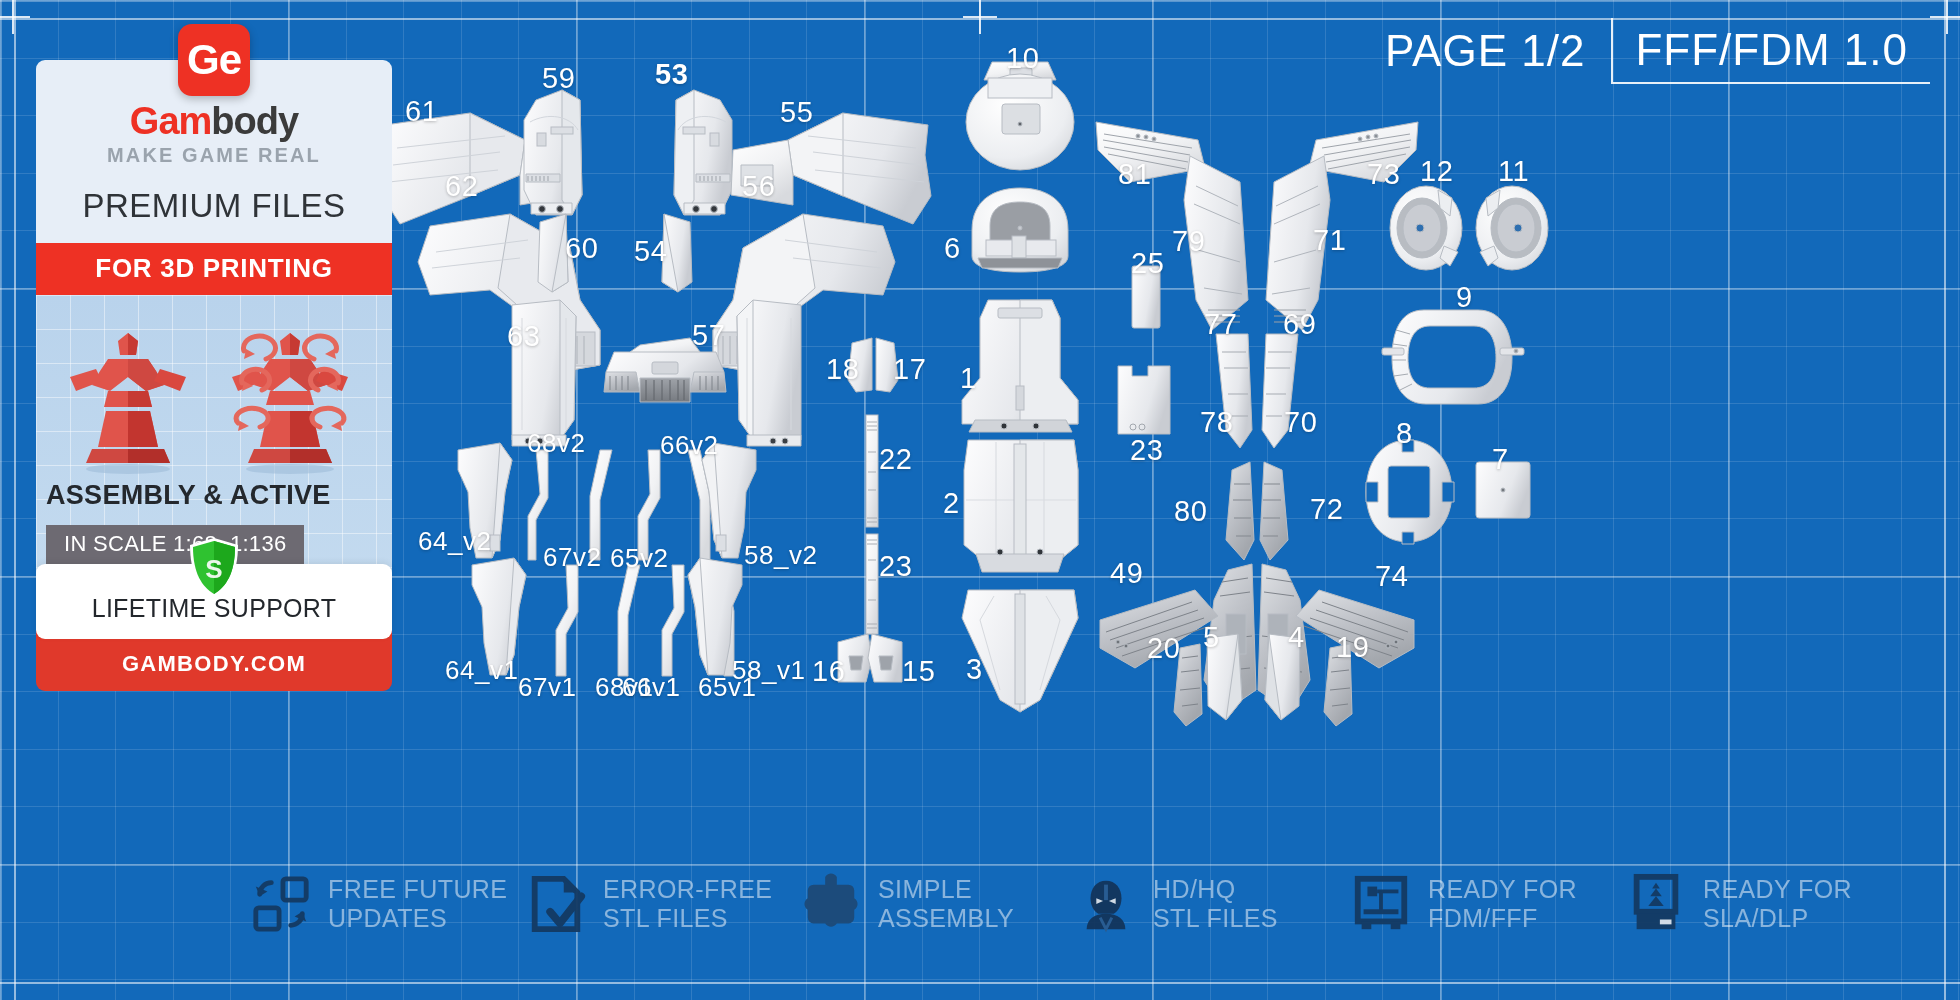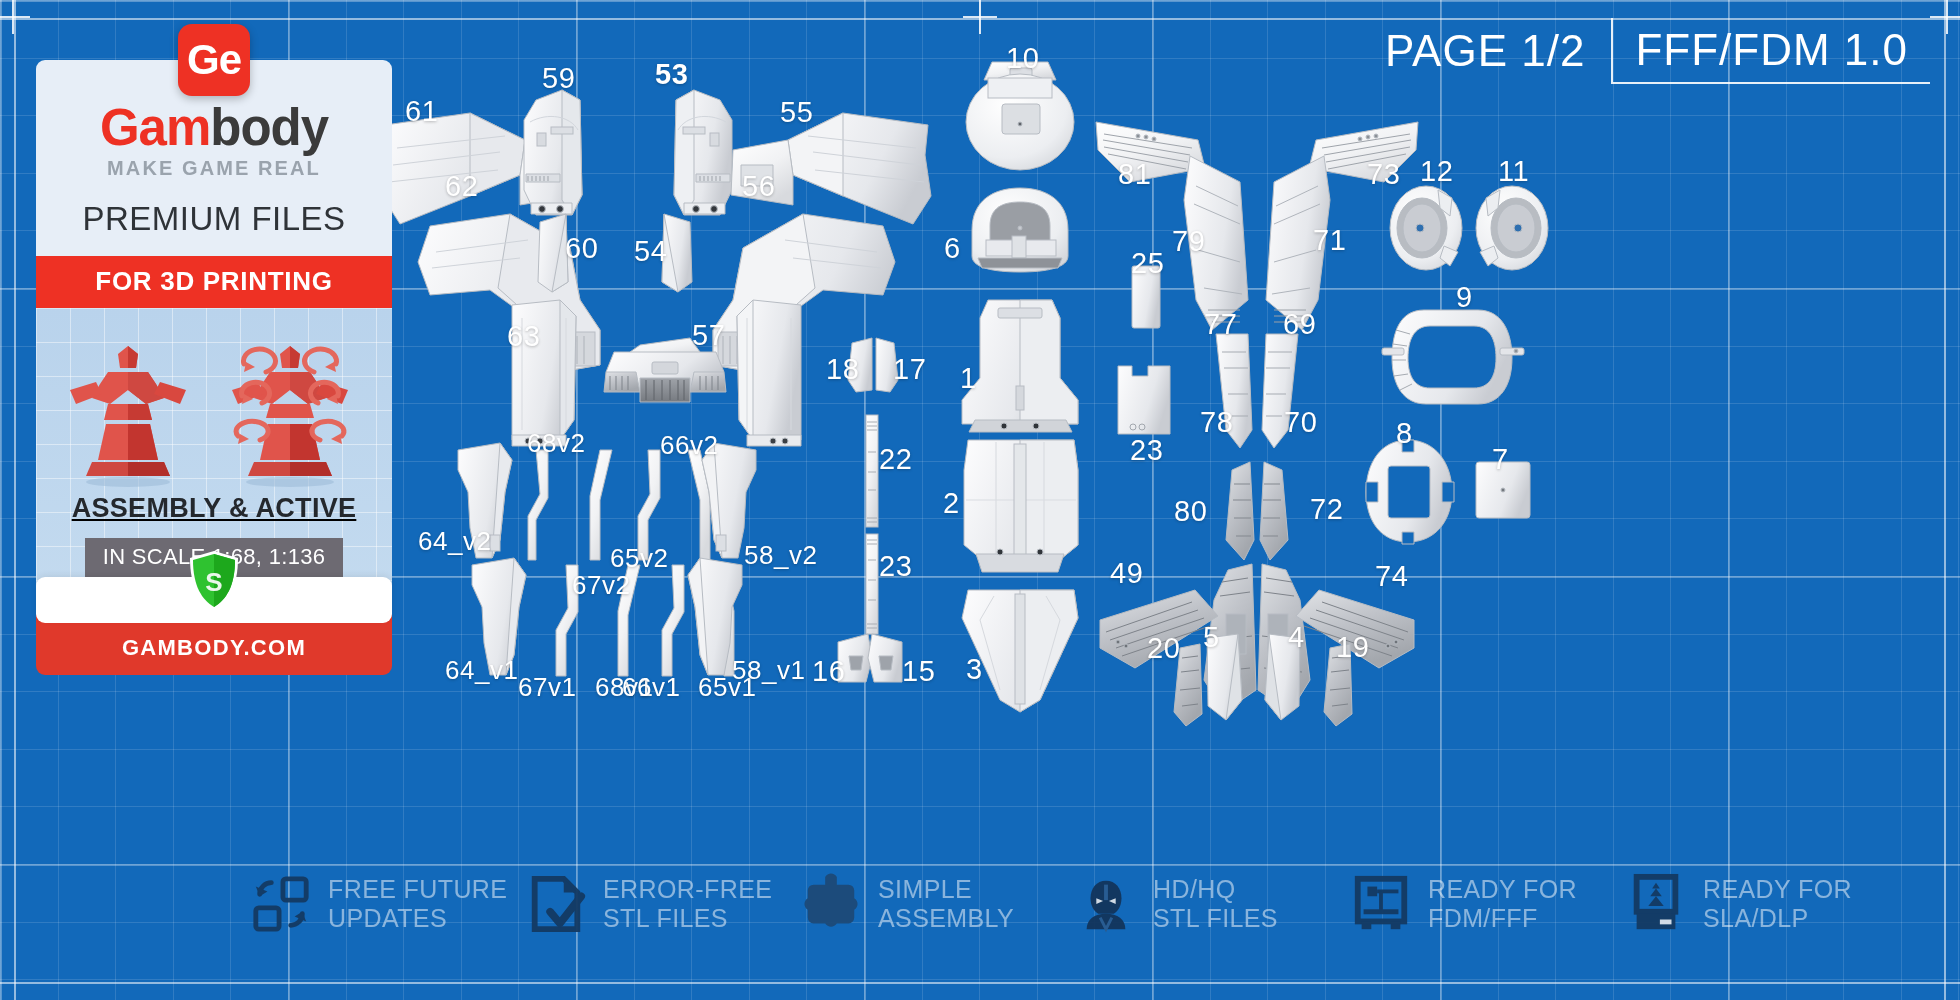--- a/index.html
+++ b/index.html
@@ -80,44 +80,43 @@
   .card-top {
     margin-top: 36px;
     background: #e7eef7;
     border-radius: 9px 9px 0 0;
     padding: 42px 10px 10px 10px;
     text-align: center;
     position: relative;
     z-index: 2;
   }
   .brand {
-    font-size: 51px; font-weight: 700; line-height: 1;
+    font-size: 38px; font-weight: 700; line-height: 1;
     letter-spacing: -1px;
   }
   .brand .gam { color: #ee3124; }
   .brand .body { color: #3b3b3b; }
   .brand-sub {
     font-size: 20px; letter-spacing: 2.1px; color: #9aa3ad;
     margin-top: 4px; font-weight: 700;
   }
   .premium {
     font-size: 33px; color: #2f3338; letter-spacing: 0.5px;
     margin-top: 20px; margin-bottom: 8px; font-weight: 400;
   }
   .red-banner {
     background: #ee3124; color: #fff;
     font-size: 26px; font-weight: 700; letter-spacing: 0.7px;
     text-align: center; padding: 10px 0 11px 0;
   }
   .card-mid {
     background: linear-gradient(180deg,#b9d3ec 0%, #c3daef 100%);
     position: relative; padding: 16px 10px 14px 10px;
-    text-align: center;
+    text-align: left;
     overflow: hidden;
-    text-decoration: underline;
   }
   .card-mid .mgrid {
     position: absolute; inset: 0;
     background-image:
       repeating-linear-gradient(to right, rgba(255,255,255,0.45) 0 1px, transparent 1px 34px),
       repeating-linear-gradient(to bottom, rgba(255,255,255,0.45) 0 1px, transparent 1px 34px);
     pointer-events: none;
   }
   .figures { position: relative; height: 165px; }
   .assembly-title {
@@ -272,20 +271,21 @@
       <div class="scale-chip">IN SCALE 1:68, 1:136</div>
     </div>
 
     <div class="card-support">
       <svg class="shield" viewBox="0 0 56 64">
         <path d="M28,2 L52,9 C52,38 42,54 28,62 C14,54 4,38 4,9 Z" fill="#ffffff"></path>
         <path d="M28,5 L49,11 C49,37 40,51 28,58 C16,51 7,37 7,11 Z" fill="#2fc230"></path>
         <path d="M28,5 L49,11 C49,37 40,51 28,58 Z" fill="#1da81c"></path>
         <text x="28" y="42" text-anchor="middle" font-size="26" font-weight="700" fill="#eaf7ea" font-family="Liberation Sans, sans-serif">S</text>
       </svg>
+      <div class="support-title">LIFETIME SUPPORT</div>
     </div>
 
     <div class="card-footer">GAMBODY.COM</div>
   </div>
 
   <svg width="1960" height="1000" viewBox="0 0 1960 1000" style="position:absolute;left:0;top:0;">
     <defs>
       <linearGradient id="gW" x1="0" y1="0" x2="0.6" y2="1">
         <stop offset="0%" stop-color="#ffffff"></stop>
           <stop offset="55%" stop-color="#f1f2f4"></stop>
@@ -734,21 +734,21 @@
     </g>
   </svg>
 
   <div id="labels">
       <div class="plabel" style="left: 405px; top: 95px;">61</div>
       <div class="plabel" style="left: 445px; top: 170px;">62</div>
       <div class="plabel" style="left: 507px; top: 320px;">63</div>
       <div class="plabel" style="left: 542px; top: 62px;">59</div>
       <div class="plabel" style="left: 565px; top: 232px;">60</div>
       <div class="plabel sm" style="left: 527px; top: 428px;">68v2</div>
-      <div class="plabel sm" style="left: 572px; top: 542px; margin-top: 28px;">67v2</div>
+      <div class="plabel sm" style="left: 543px; top: 542px;">67v2</div>
       <div class="plabel sm" style="left: 418px; top: 526px;">64_v2</div>
       <div class="plabel sm" style="left: 445px; top: 655px;">64_v1</div>
       <div class="plabel sm" style="left: 518px; top: 672px;">67v1</div>
       <div class="plabel sm" style="left: 595px; top: 672px;">68v1</div>
       <div class="plabel" style="left: 655px; top: 58px; font-weight: bold;">53</div>
       <div class="plabel" style="left: 634px; top: 235px;">54</div>
       <div class="plabel sm" style="left: 660px; top: 430px;">66v2</div>
       <div class="plabel sm" style="left: 610px; top: 543px;">65v2</div>
       <div class="plabel sm" style="left: 622px; top: 672px;">66v1</div>
       <div class="plabel sm" style="left: 698px; top: 672px;">65v1</div>

